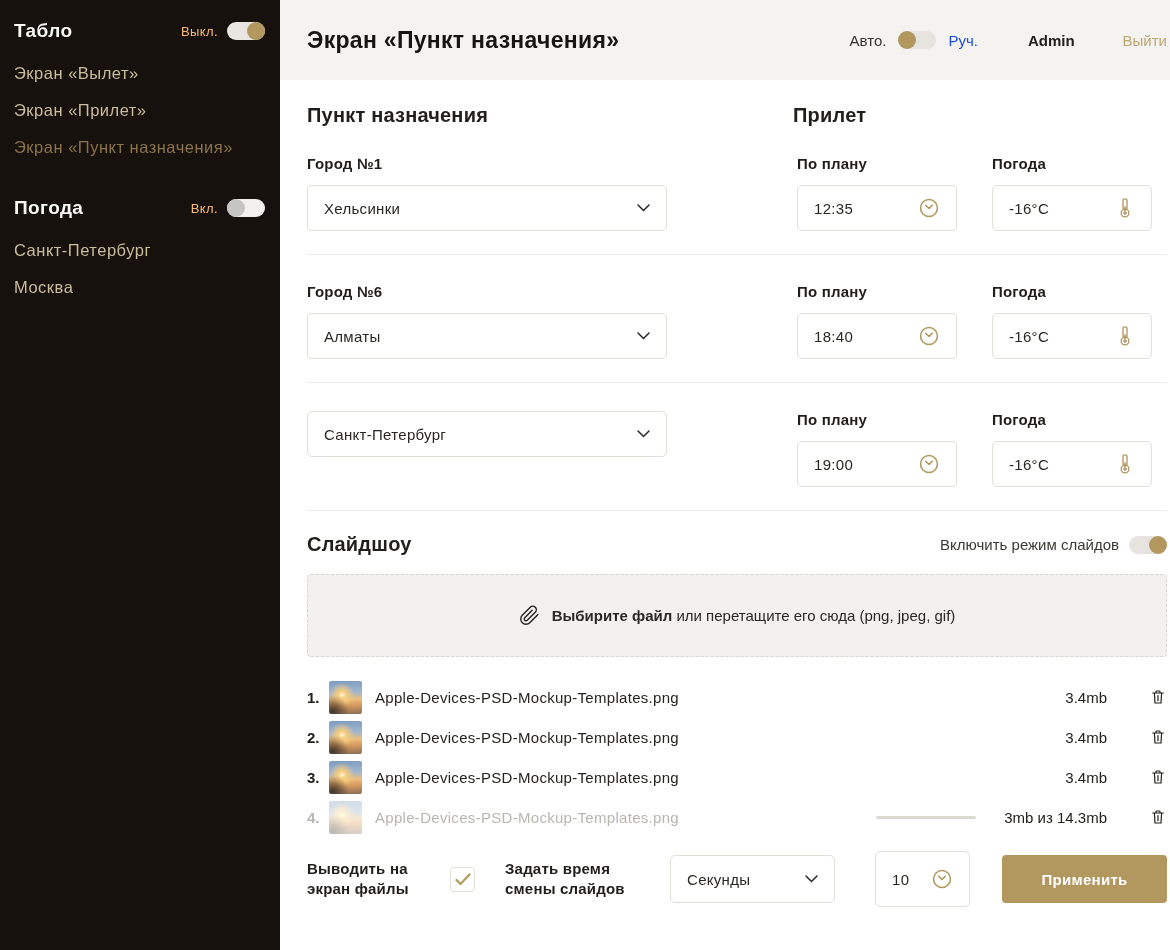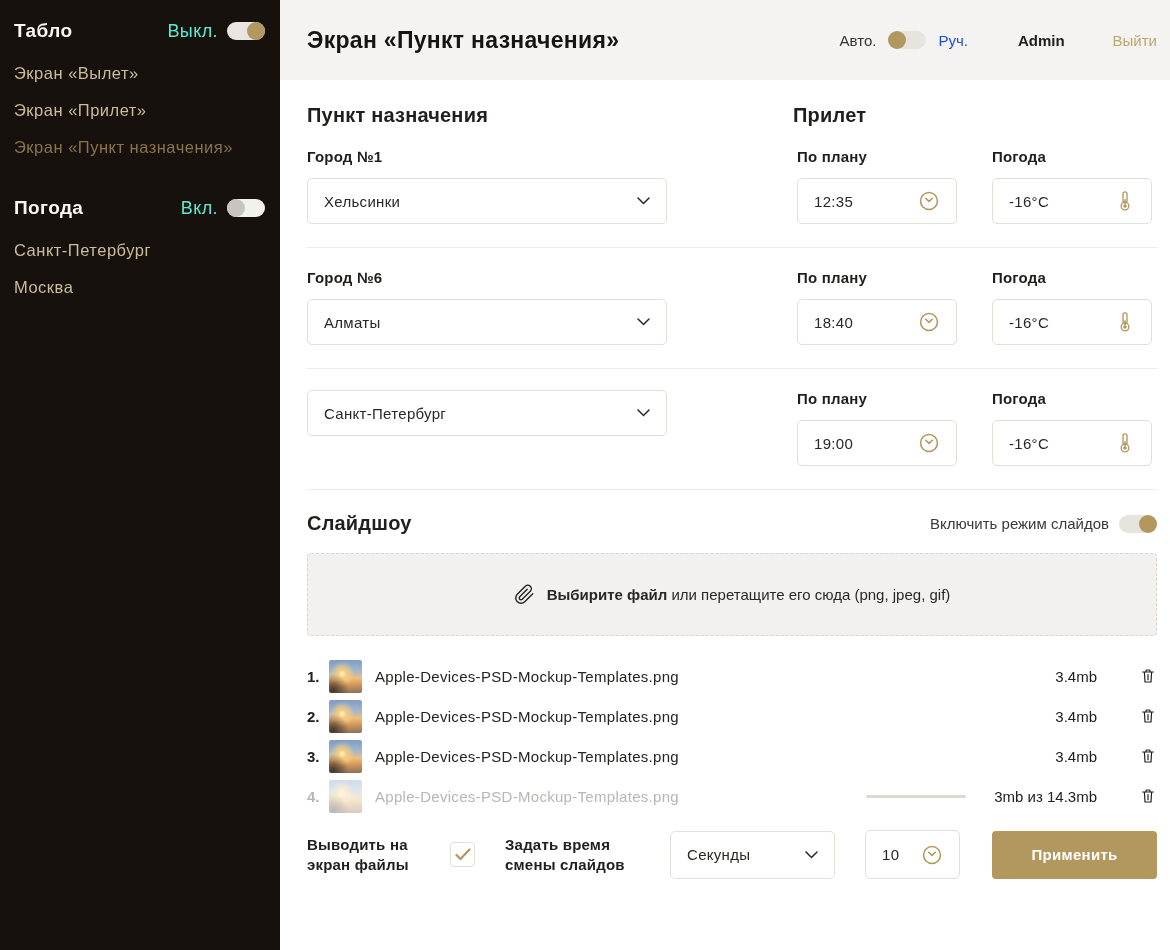--- a/index.html
+++ b/index.html
@@ -15,21 +15,21 @@
   
   .sidebar {
     width:280px; height:950px; flex:0 0 280px;
     background:#16110c;
     padding:20px 15px 0 14px;
   }
   .side-section { margin-bottom:24px; }
   .side-head { display:flex; align-items:center; justify-content:space-between; margin-bottom:8px; }
   .side-title { font-size:19px; font-weight:bold; color:#faf9f6; letter-spacing:.4px; }
   .side-toggle-group { display:flex; align-items:center; gap:9px; }
-  .side-toggle-label { font-size:18px; color:#5eead4; letter-spacing:.4px; }
+  .side-toggle-label { font-size:13px; color:#fdba74; letter-spacing:.4px; }
   .side-item { font-size:16.5px; color:#cbbc9d; letter-spacing:.5px; padding:14px 0 4px 0; cursor:pointer; }
   .side-item.active { color:#8b7349; }
   .side-section + .side-section { margin-top:36px; }
 
   
   .toggle { width:38px; height:18px; border-radius:10px; position:relative; cursor:pointer; flex:0 0 38px; }
   .toggle .knob { width:18px; height:18px; border-radius:50%; position:absolute; top:0; }
   .toggle.track-light { background:#e9e6e1; }
   .toggle.track-white { background:#f3f1ed; }
   .toggle.track-grey  { background:#e7e4df; }
@@ -50,21 +50,21 @@
   .mode-manual { font-size:15px; color:#1d4ed8; }
   .user-name { font-size:15px; font-weight:bold; color:#22201c; margin-left:50px; }
   .logout { font-size:15px; color:#bda671; margin-left:48px; cursor:pointer; }
 
   .content { padding:24px 15px 0 27px; }
 
   
   .section-heads { display:flex; }
   .h-dest { font-size:20px; font-weight:bold; width:486px; letter-spacing:.2px; }
   .h-arr  { font-size:20px; font-weight:bold; letter-spacing:.2px; }
-  .city-row { display:flex; margin-top:21px; }
+  .city-row { display:flex; margin-top:28px; }
   .col { display:flex; flex-direction:column; }
   .col-city { width:360px; }
   .col-time { width:160px; margin-left:130px; }
   .col-temp { width:160px; margin-left:35px; }
   .field-label { font-size:15px; font-weight:bold; color:#211f1b; margin-bottom:13px; letter-spacing:.2px; }
   .control {
     height:46px; border:1px solid #e2dfd9; border-radius:5px; background:#fff;
     display:flex; align-items:center; justify-content:space-between;
     padding:0 16px; font-size:15px; color:#2a2824; letter-spacing:.3px;
   }
@@ -112,21 +112,21 @@
   .footer-row { display:flex; align-items:center; margin-top:14px; }
   .foot-label { font-size:15px; font-weight:bold; line-height:20px; letter-spacing:.2px; }
   .lbl-output { width:138px; }
   .checkbox {
     width:25px; height:25px; border:1px solid #e2dfd9; border-radius:4px;
     display:flex; align-items:center; justify-content:center; cursor:pointer; background:#fff;
     margin-left:5px;
   }
   .lbl-interval { width:152px; margin-left:30px; }
   .unit-select { width:165px; height:48px; margin-left:13px; border-radius:5px; }
-  .interval-field { width:95px; height:49px; margin-left:30px; border-radius:5px; }
+  .interval-field { width:95px; height:56px; margin-left:40px; border-radius:5px; }
   .interval-field input { width:36px; }
   .apply-btn {
     width:165px; height:48px; margin-left:32px;
     background:#b2975f; color:#ffffff; border:none; border-radius:4px;
     font-size:15px; font-weight:bold; font-family:"Liberation Sans", sans-serif;
     letter-spacing:.3px; cursor:pointer;
   }
 
   svg { display:block; }
 </style>

